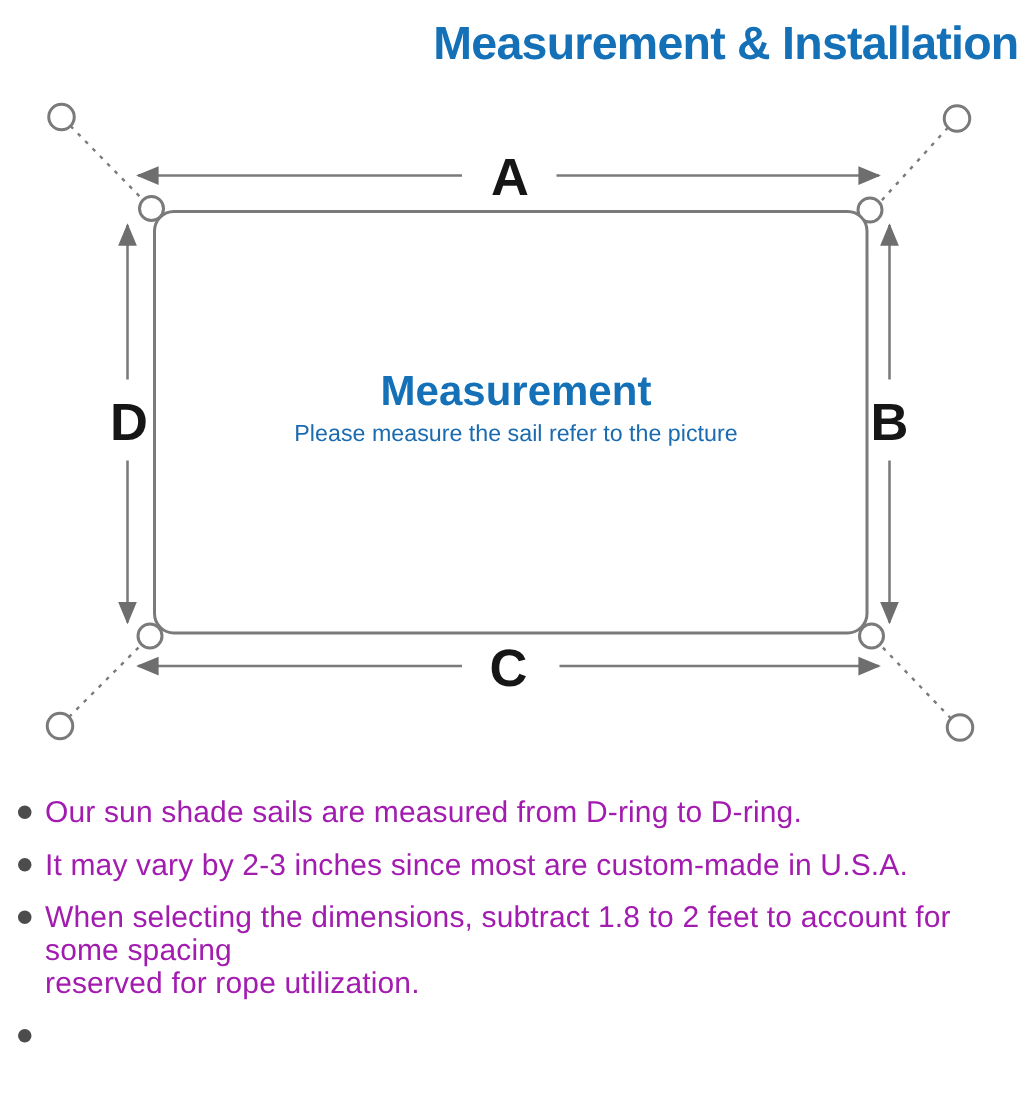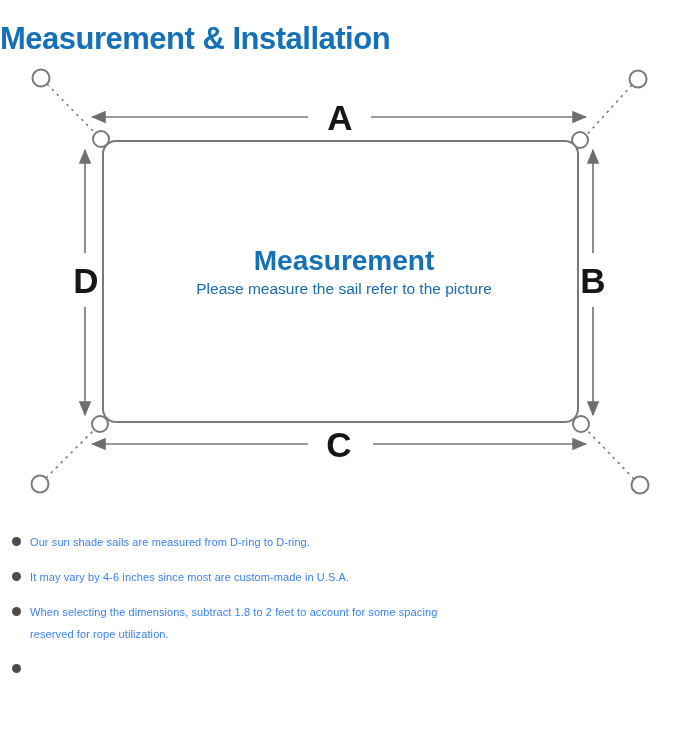--- a/index.html
+++ b/index.html
@@ -5,22 +5,22 @@
   html,body{margin:0;padding:0;background:#ffffff;}
   .page{
     position:relative;
     width:679px;height:739px;
     background:#ffffff;
     font-family:"Liberation Sans",sans-serif;
     overflow:hidden;
   }
   .title{
     position:absolute;top:0;left:0;right:0;
-    margin:0;padding-top:21px;
-    text-align:left;
+    margin:0;padding-top:11px;
+    text-align:right;
     font-size:31px;line-height:36px;font-weight:700;
     color:#1471b8;
     letter-spacing:-0.5px;
   }
   .diagram{position:absolute;top:55px;left:0;}
   .dim-line{stroke:#7a7a7a;stroke-width:1.7;fill:none;}
   .outline{fill:#ffffff;stroke:#7a7a7a;stroke-width:2;}
   .anchor{fill:#ffffff;stroke:#7a7a7a;stroke-width:2;}
   .dring{fill:#ffffff;stroke:#7a7a7a;stroke-width:2;}
   .dotted{stroke:#7a7a7a;stroke-width:1.6;stroke-dasharray:2.5 4.5;fill:none;}
@@ -48,21 +48,21 @@
     display:flex;align-items:flex-start;gap:9px;
     margin:0 0 13px 0;
   }
   .dot{
     flex:0 0 auto;
     width:9px;height:9px;border-radius:50%;
     background:#4c4c4c;
     margin-top:6px;
   }
   .btext{
-    font-size:11px;line-height:22px;color:#3b82f6;
+    font-size:20px;line-height:22px;color:#a21caf;
     white-space:pre-line;
     letter-spacing:0.1px;
   }
 </style>
 </head>
 <body>
 
 <div class="page">
 
   <h1 class="title">Measurement &amp; Installation</h1>
@@ -126,21 +126,21 @@
     <text class="c-sub" x="344" y="239">Please measure the sail refer to the picture</text>
   </svg>
 
   <ul class="bullets">
     <li class="bullet">
       <span class="dot"></span>
       <span class="btext">Our sun shade sails are measured from D-ring to D-ring.</span>
     </li>
     <li class="bullet">
       <span class="dot"></span>
-      <span class="btext">It may vary by 4-6 inches since most are custom-made in U.S.A.</span>
+      <span class="btext">It may vary by 2-3 inches since most are custom-made in U.S.A.</span>
     </li>
     <li class="bullet">
       <span class="dot"></span>
       <span class="btext">When selecting the dimensions, subtract 1.8 to 2 feet to account for some spacing
 reserved for rope utilization.</span>
     </li>
     <li class="bullet">
       <span class="dot"></span>
     </li>
   </ul>

